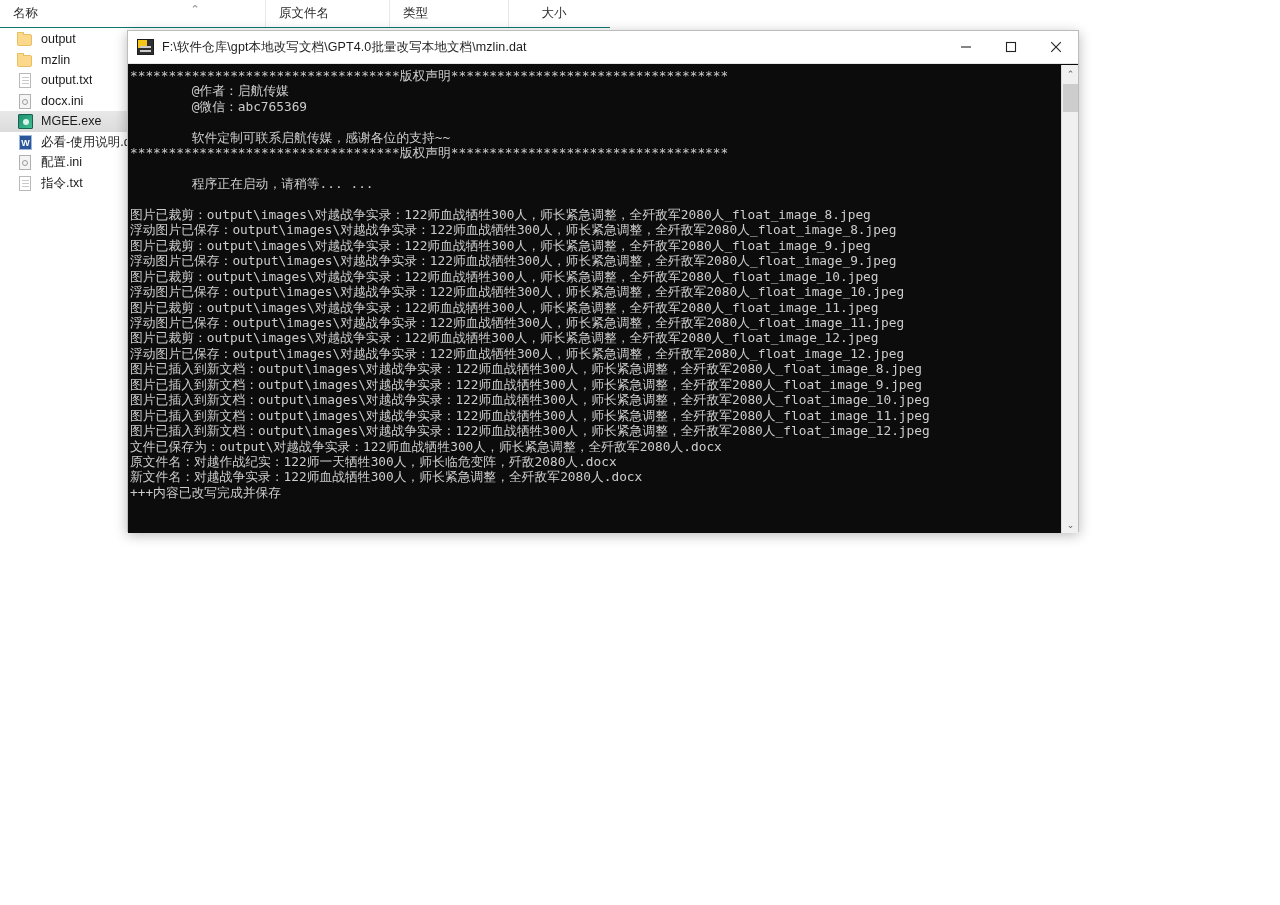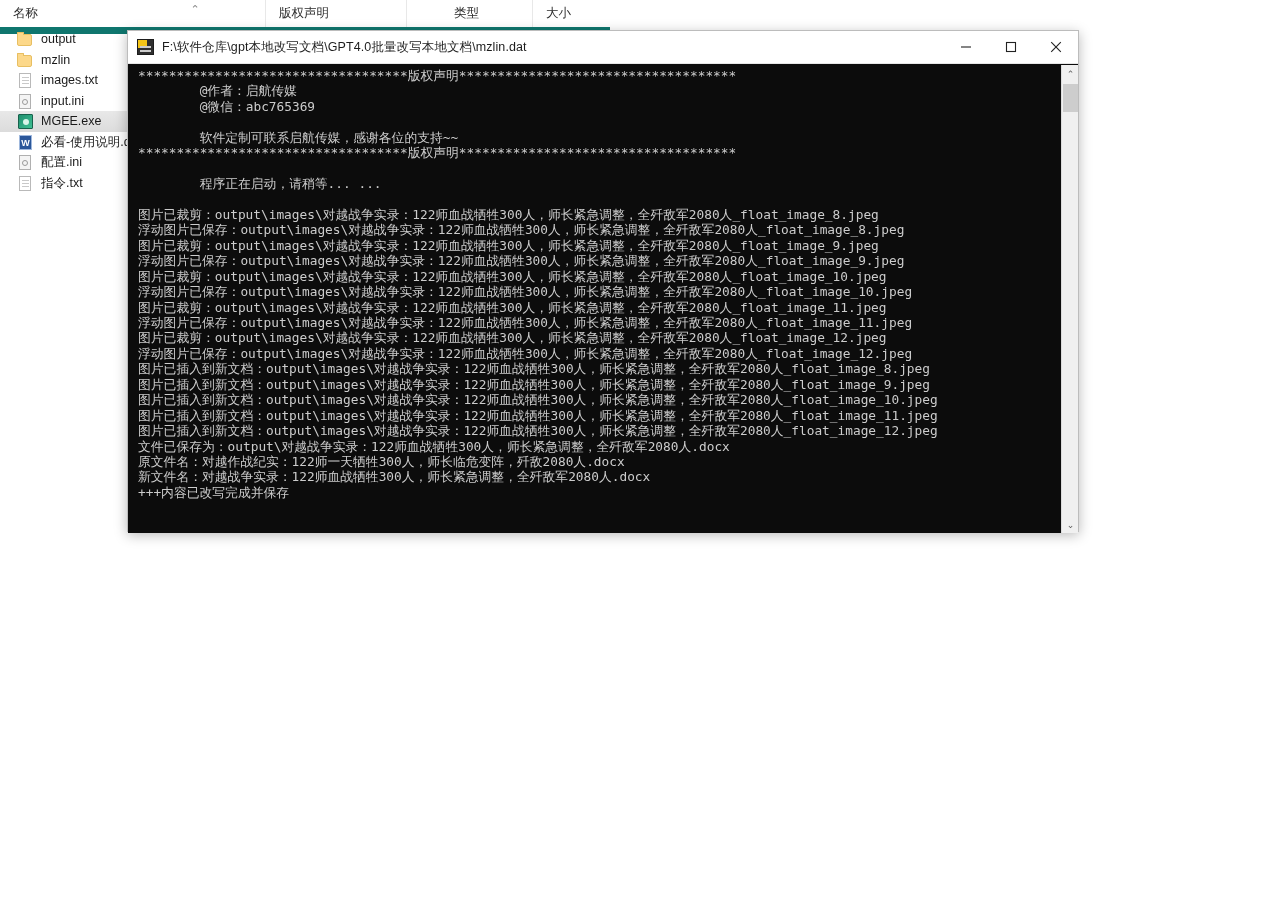--- a/index.html
+++ b/index.html
@@ -29,21 +29,21 @@
     background: #ffffff;
   }
 
   .col-header {
     position: absolute;
     left: 0;
     top: 0;
     width: 598px;
     height: 27px;
     background: #ffffff;
-    border-bottom: 7px solid #0f766e;
+    border-bottom: 1px solid #0f766e;
     padding-left: 12px;
   }
 
   .col-cell {
     position: absolute;
     top: 0;
     height: 27px;
     line-height: 27px;
     font-size: 12.5px;
     color: #2b2b2b;
@@ -286,21 +286,20 @@
     position: absolute;
     left: 2px;
     top: 3px;
     right: 22px;
     color: #cccccc;
     font-family: "DejaVu Sans Mono", "Liberation Mono", monospace;
     font-size: 12.8px;
     line-height: 15.45px;
     white-space: pre;
     letter-spacing: 0px;
-    margin-left: 8px;
   }
   .console-line { height: 15.45px; }
   .console-line.blank { color: transparent; }
 
   
   .cs-scroll {
     position: absolute;
     right: 0;
     top: 0;
     width: 17px;
@@ -337,26 +336,26 @@
 <div id="root">
 
   <div class="explorer">
 
     <div class="col-header">
       <div class="col-cell first" style="left:0px;width:265px;">
         <span>名称</span>
         <span class="sort-caret">⌃</span>
       </div>
       <div class="col-cell" style="left:265px;width:148px;">
-        <span>版权声明</span>
-      </div>
-      <div class="col-cell" style="left:406px;width:107px;text-align:center;">
+        <span>原文件名</span>
+      </div>
+      <div class="col-cell" style="left:389px;width:107px;">
         <span>类型</span>
       </div>
-      <div class="col-cell" style="left:532px;width:78px;">
+      <div class="col-cell" style="left:508px;width:78px;text-align:center;">
         <span>大小</span>
       </div>
     </div>
 
     <div class="file-list" id="file-list">
         <div class="file-row">
           <span class="f-icon">
             <span class="ico-folder" style="display: block;"></span>
           </span>
           <span class="f-name">output</span>
@@ -364,27 +363,27 @@
         <div class="file-row">
           <span class="f-icon">
             <span class="ico-folder" style="display: block;"></span>
           </span>
           <span class="f-name">mzlin</span>
         </div>
         <div class="file-row">
           <span class="f-icon">
             <span class="ico-txt" style="display: block;"></span>
           </span>
-          <span class="f-name">images.txt</span>
+          <span class="f-name">output.txt</span>
         </div>
         <div class="file-row">
           <span class="f-icon">
             <span class="ico-ini" style="display: block;"></span>
           </span>
-          <span class="f-name">input.ini</span>
+          <span class="f-name">docx.ini</span>
         </div>
         <div class="file-row selected">
           <span class="f-icon">
             <span class="ico-exe" style="display: block;"></span>
           </span>
           <span class="f-name">MGEE.exe</span>
         </div>
         <div class="file-row">
           <span class="f-icon">
             <span class="ico-doc" style="display: block;"></span>

